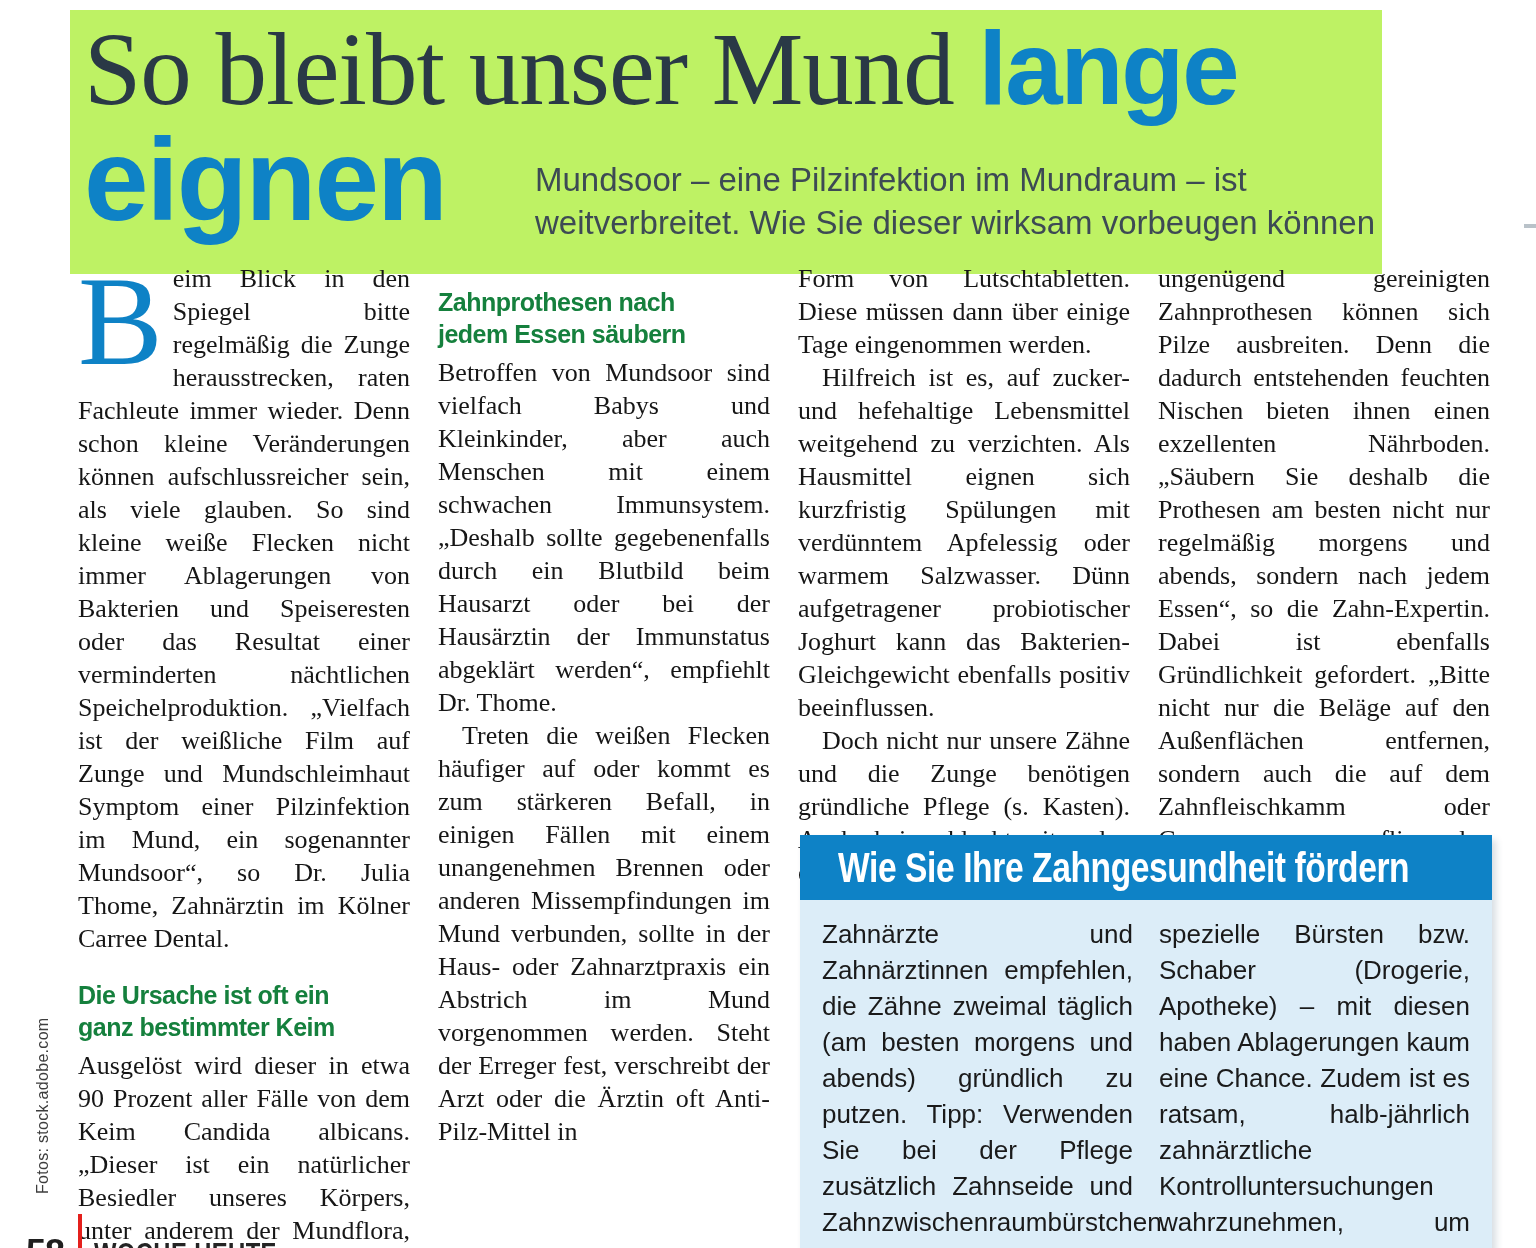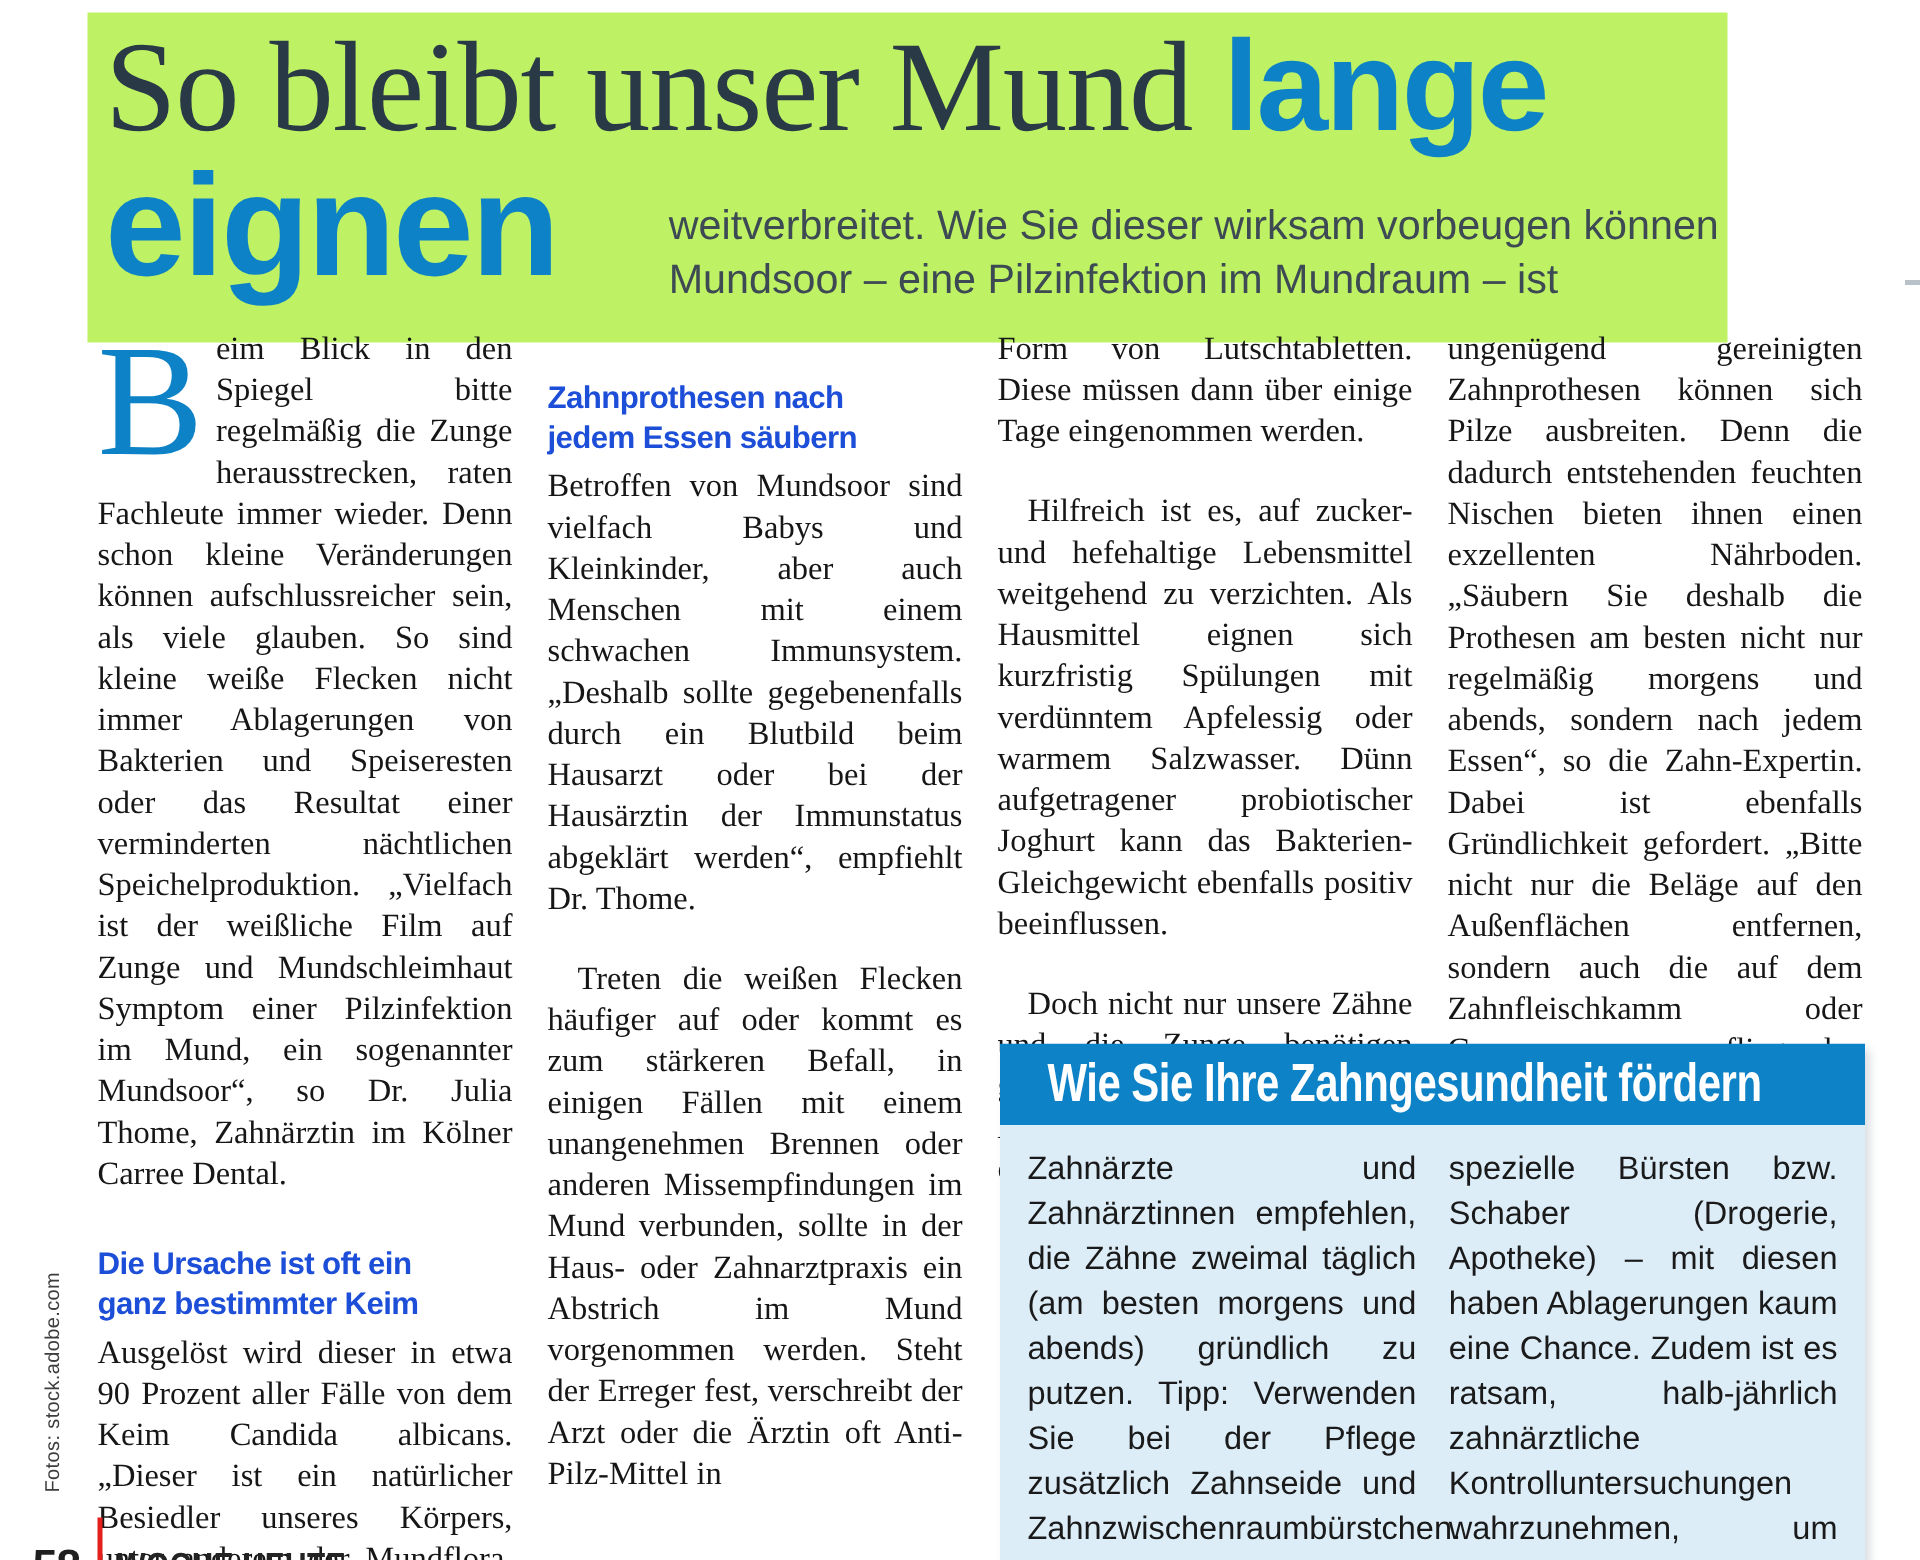--- a/index.html
+++ b/index.html
@@ -46,31 +46,31 @@
   
   .columns {
     position:absolute; left:78px; top:262px; width:1412px;
     display:flex; gap:28px;
   }
   .col { width:332px; }
   .body-p {
     font-size:26px; line-height:33px; color:#161616;
     text-align:justify; hyphens:auto; -webkit-hyphens:auto;
   }
-  .body-p.indent { text-indent:24px;margin-top:31px; }
+  .body-p.indent { text-indent:24px; }
   .dropcap {
     float:left; color:#0e82c6;
     font-size:127px; line-height:0.78;
     padding:10px 10px 0 0;
   }
   .subhead {
     font-family:"Liberation Sans", sans-serif; font-weight:bold;
-    font-size:25px; line-height:32px; color:#1d4ed8;
+    font-size:25px; line-height:32px; color:#15803d;
     letter-spacing:-0.5px; white-space:pre-line;
-    margin:40px 0 6px 0;
+    margin:24px 0 6px 0;
   }
 
   
   .infobox {
     position:absolute; left:800px; top:835px; width:692px;
     box-shadow:4px 5px 7px rgba(40,70,95,0.18);
   }
   .infobox-header {
     background:#0e82c6; height:65px; line-height:65px;
     padding-left:38px; overflow:hidden; white-space:nowrap;
@@ -120,22 +120,22 @@
 <div class="page">
 
   <div class="photo-credit">
     <span>Fotos: stock.adobe.com</span>
   </div>
 
   <div class="headline-band">
     <div class="headline-line1"><span>So bleibt unser Mund </span><span class="hl-accent">lange</span></div>
     <div class="headline-line2">eignen</div>
     <div class="standfirst">
+      <div>Mundsoor – eine Pilzinfektion im Mundraum – ist</div>
       <div>weitverbreitet. Wie Sie dieser wirksam vorbeugen können</div>
-      <div>Mundsoor – eine Pilzinfektion im Mundraum – ist</div>
     </div>
   </div>
 
   <div class="columns">
     <div class="col">
       <p class="body-p"><span class="dropcap">B</span><span>eim Blick in den Spiegel bitte regelmäßig die Zunge herausstrecken, raten Fachleute immer wieder. Denn schon kleine Veränderungen können aufschlussreicher sein, als viele glauben. So sind kleine weiße Flecken nicht immer Ablagerungen von Bakterien und Speiseresten oder das Resultat einer verminderten nächtlichen Speichelproduktion. „Vielfach ist der weißliche Film auf Zunge und Mundschleimhaut Symptom einer Pilzinfektion im Mund, ein sogenannter Mundsoor“, so Dr. Julia Thome, Zahnärztin im Kölner Carree Dental.</span></p>
       <h3 class="subhead">Die Ursache ist oft ein
 ganz bestimmter Keim</h3>
       <p class="body-p">Ausgelöst wird dieser in etwa 90 Prozent aller Fälle von dem Keim Candida albicans. „Dieser ist ein natürlicher Besiedler unseres Körpers, unter anderem der Mundflora, der Karies fördern kann“, so die Dental-Medizinerin. Die Hälfte aller</p>
     </div>

